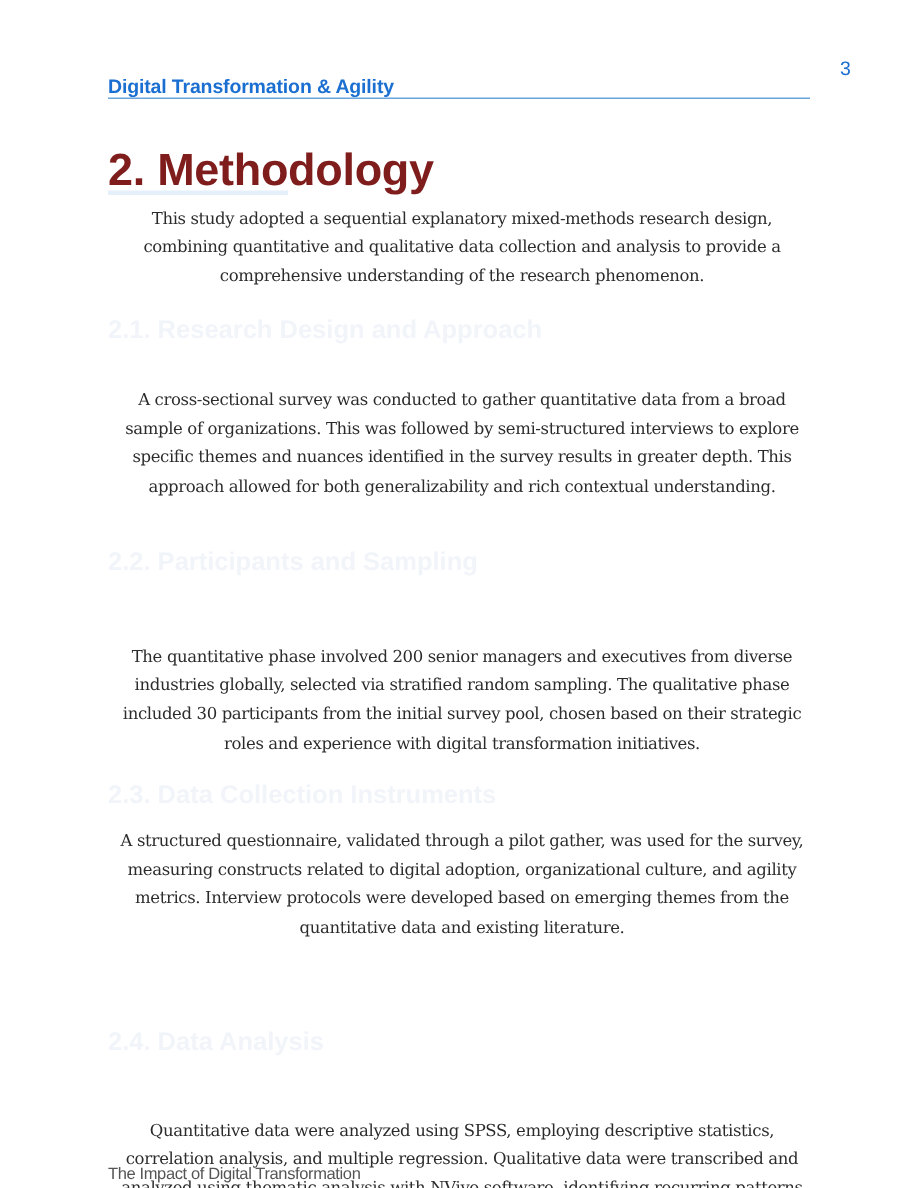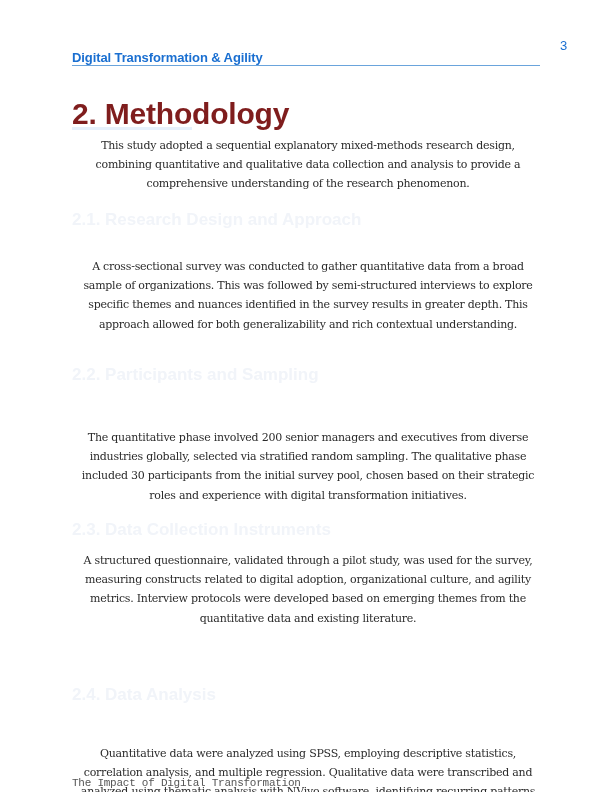--- a/index.html
+++ b/index.html
@@ -34,21 +34,21 @@
     }
     .para {
       position: absolute; left: 72px; width: 472px;
       font-family: "DejaVu Serif", serif; font-size: 11px;
       line-height: 19.2px; color: #2b2b2b; margin: 0;
       letter-spacing: -0.25px;
       text-align: center;
     }
     .footer-text {
       position: absolute; left: 72px; top: 777px;
-      font-family: Liberation Mono, monospace; font-size: 11px;
+      font-family: Liberation Sans, sans-serif; font-size: 11px;
       color: #555555; letter-spacing: -0.25px; text-align: right;
     }
   </style>
 </head>
 <body>
 
 <div>
   <div class="header-title">Digital Transformation &amp; Agility</div>
   <div class="page-number">3</div>
   <div class="header-rule"></div>
@@ -58,19 +58,19 @@
 
   <p class="para" style="top:136px;">This study adopted a sequential explanatory mixed-methods research design, combining quantitative and qualitative data collection and analysis to provide a comprehensive understanding of the research phenomenon.</p>
 
   <h2 class="subhead" style="top:210px;">2.1. Research Design and Approach</h2>
   <p class="para" style="top:257px;">A cross-sectional survey was conducted to gather quantitative data from a broad sample of organizations. This was followed by semi-structured interviews to explore specific themes and nuances identified in the survey results in greater depth. This approach allowed for both generalizability and rich contextual understanding.</p>
 
   <h2 class="subhead" style="top:365px;">2.2. Participants and Sampling</h2>
   <p class="para" style="top:396px;margin-top:32px;">The quantitative phase involved 200 senior managers and executives from diverse industries globally, selected via stratified random sampling. The qualitative phase included 30 participants from the initial survey pool, chosen based on their strategic roles and experience with digital transformation initiatives.</p>
 
   <h2 class="subhead" style="top:520px;">2.3. Data Collection Instruments</h2>
-  <p class="para" style="top:551px;">A structured questionnaire, validated through a pilot study, was used for the survey, measuring constructs related to digital adoption, organizational culture, and agility metrics. Interview protocols were developed based on emerging themes from the quantitative data and existing literature.</p>
+  <p class="para" style="top:551px;">A structured questionnaire, validated through a pilot gather, was used for the survey, measuring constructs related to digital adoption, organizational culture, and agility metrics. Interview protocols were developed based on emerging themes from the quantitative data and existing literature.</p>
 
   <h2 class="subhead" style="top:685px;">2.4. Data Analysis</h2>
   <p class="para" style="top:744px;">Quantitative data were analyzed using SPSS, employing descriptive statistics, correlation analysis, and multiple regression. Qualitative data were transcribed and analyzed using thematic analysis with NVivo software, identifying recurring patterns and unique insights.</p>
 
   <div class="footer-text">The Impact of Digital Transformation</div>
 </div>
 
 </body></html>

